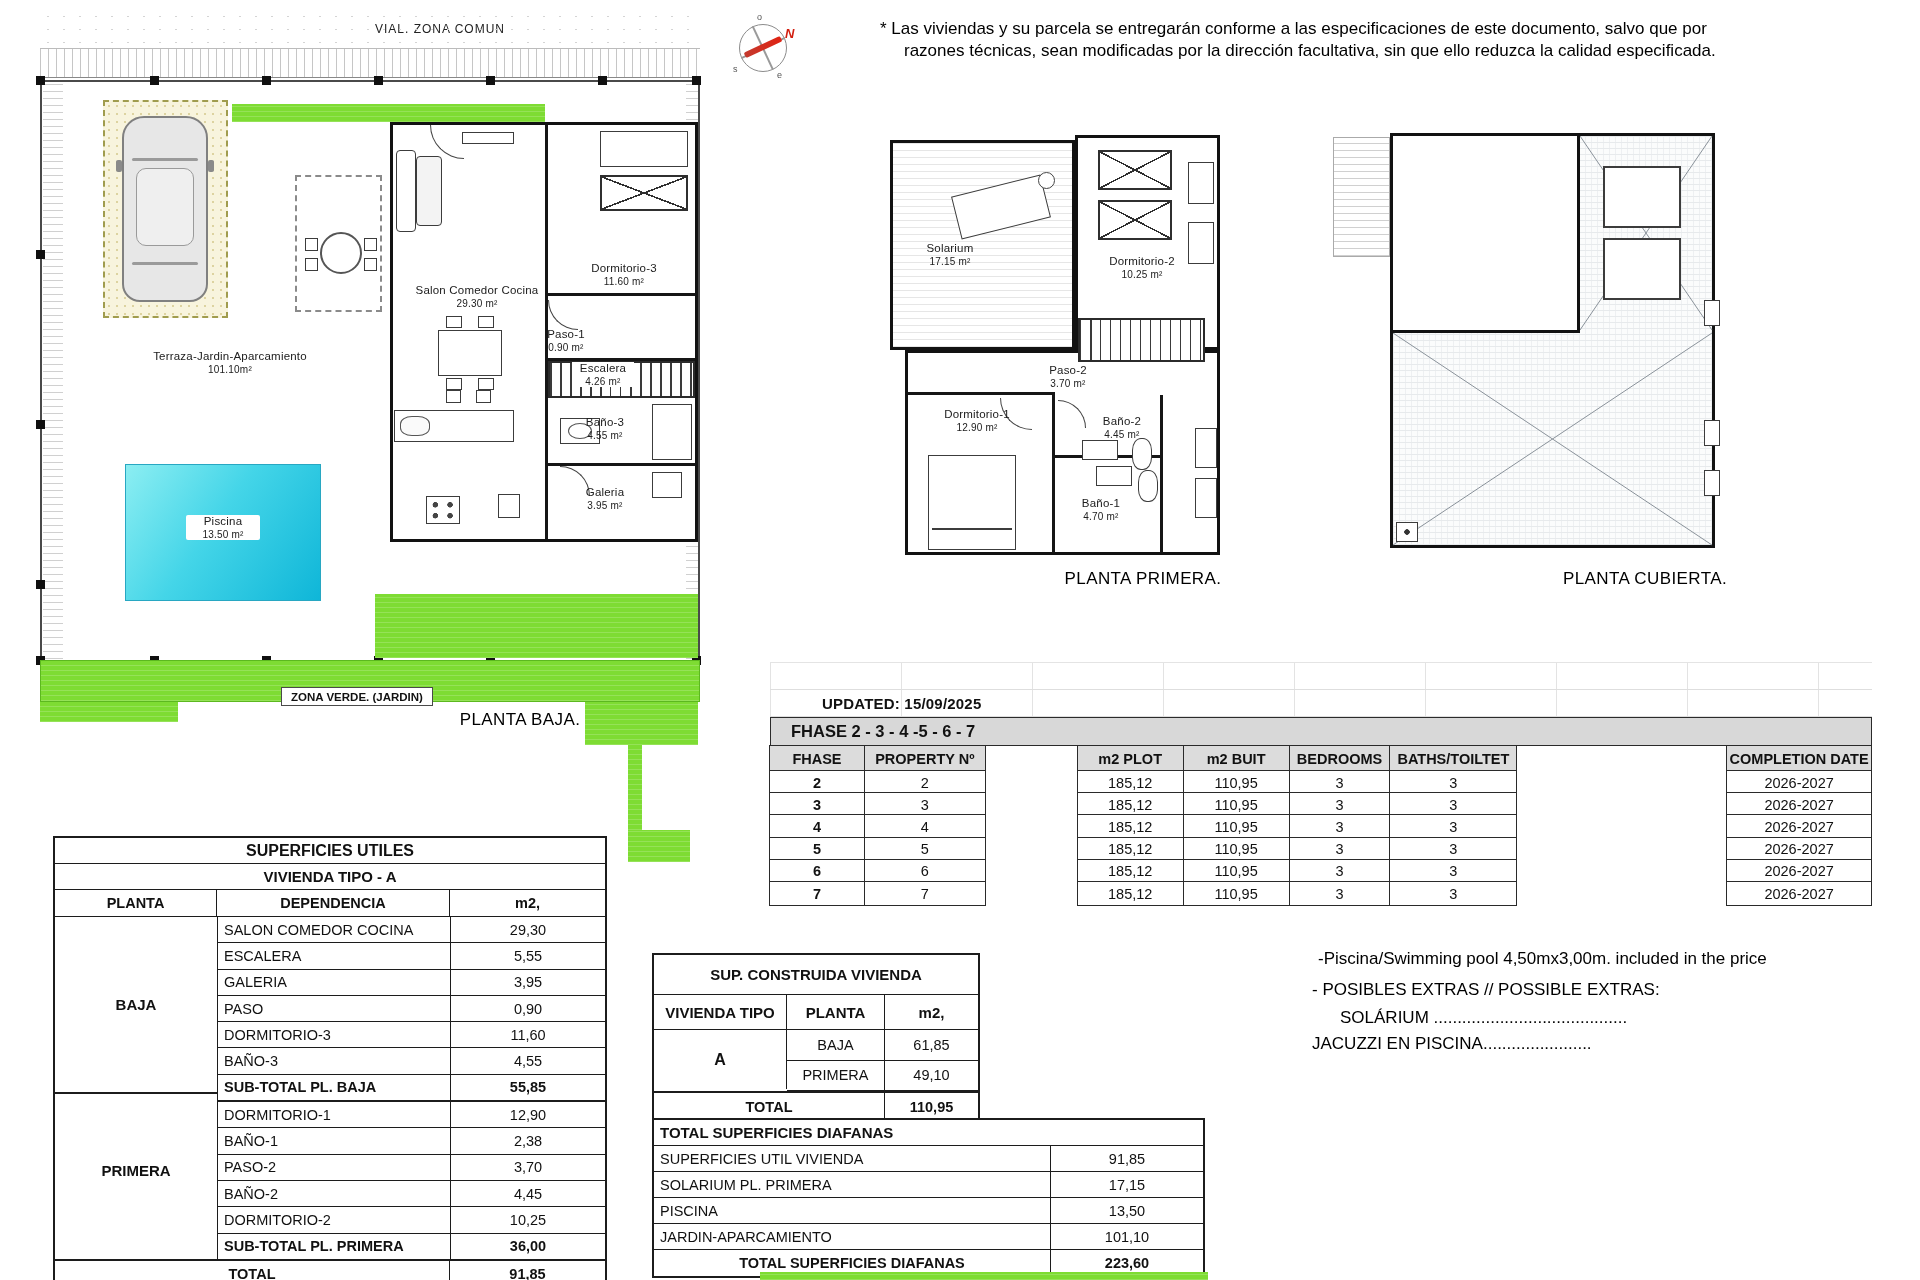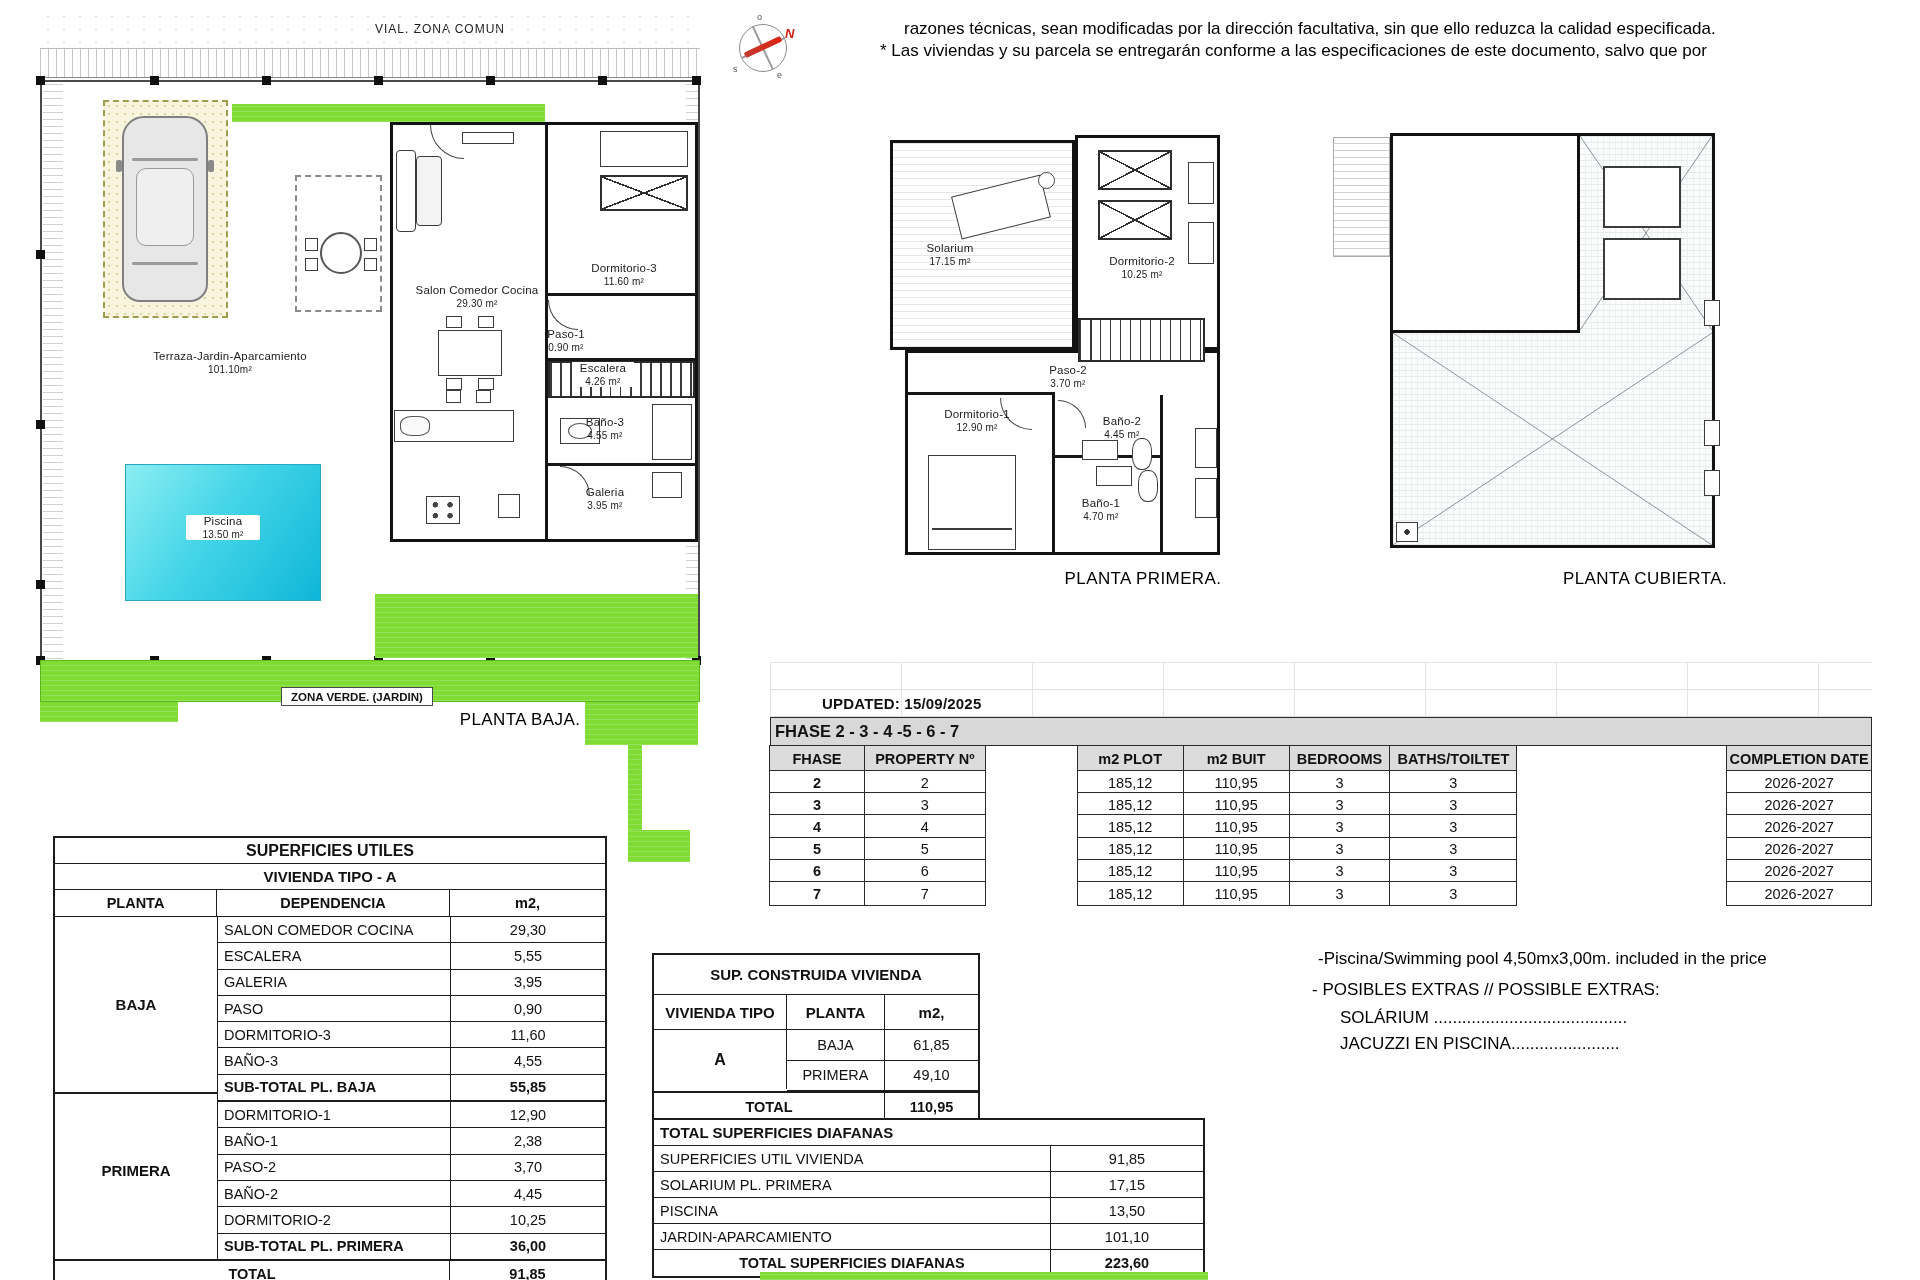--- a/index.html
+++ b/index.html
@@ -21,21 +21,21 @@
   .lbl{font-size:11.5px;color:#202020;text-align:center;line-height:1.18;letter-spacing:.2px}
   .lbl .nm{display:block}
   .lbl .ar{display:block;font-size:10px}
   .bgw{background:#fff;padding:0 2px}
   .ptitle{font-size:17px;color:#000;text-align:center;letter-spacing:.4px}
   .arc{border:1.3px solid #444;border-top:none;border-right:none;border-radius:0 0 0 100%;background:transparent}
   .arc.tr{border:1.3px solid #444;border-bottom:none;border-left:none;border-radius:0 100% 0 0}
   
   .pt-faint{background:repeating-linear-gradient(90deg,#e3e3e3 0 1px,transparent 1px 131px);border-bottom:1px solid #dedede}
   .pt-band{background:#d8d8d8;border:1.5px solid #2a2a2a;font-weight:bold;font-size:16.5px;
-    display:flex;align-items:center;padding-left:4px}
+    display:flex;align-items:center;padding-left:20px}
   .pt-row{display:flex;margin-top:-1px}
   .ptc{border:1px solid #2a2a2a;margin-left:-1px;display:flex;align-items:center;justify-content:center;
     font-size:14.5px;height:100%;background:#fff}
   .pt-head .ptc{background:#dcdcdc;font-weight:bold}
   .ptgap{margin-left:-1px}
   .c1{width:94px}.c2{width:120px}.g1{width:93px}.c3{width:105px}.c4{width:105px}
   .c5{width:100px}.c6{width:126px}.g2{width:211px}.c7{width:144px}
   .pt-row{height:23.2px}
   .pt-head{height:26px}
   .fh-bold{font-weight:bold}
@@ -183,22 +183,22 @@
     <div class="abs" style="left:6px;top:35px;width:48px;height:1.5px;background:#9a9a9a;transform:rotate(-25deg)"></div>
     <div class="abs" style="left:6px;top:35px;width:48px;height:1.5px;background:#9a9a9a;transform:rotate(65deg)"></div>
     <div class="abs" style="left:10px;top:32px;width:40px;height:6px;background:linear-gradient(90deg,#c43a2e,#e02313);transform:rotate(-25deg);border-radius:2px"></div>
     <div class="abs" style="left:24px;top:0;font-size:9px;color:#555">o</div>
     <div class="abs" style="left:52px;top:14px;font-size:13px;color:#d21f10;font-weight:bold;font-style:italic">N</div>
     <div class="abs" style="left:0;top:52px;font-size:9px;color:#555">s</div>
     <div class="abs" style="left:44px;top:58px;font-size:9px;color:#555">e</div>
   </div>
 
   <div class="abs" style="left:880px;top:18px;width:965px;font-size:17px;line-height:22px;color:#000">
+    <div>* Las viviendas y su parcela se entregarán conforme a las especificaciones de este documento, salvo que por</div>
     <div style="padding-left:24px">razones técnicas, sean modificadas por la dirección facultativa, sin que ello reduzca la calidad especificada.</div>
-    <div>* Las viviendas y su parcela se entregarán conforme a las especificaciones de este documento, salvo que por</div>
   </div>
 
   <div class="abs" style="left:890px;top:140px;width:185px;height:210px;border:3px solid #121212;background:repeating-linear-gradient(0deg,#e6e6e6 0 1px,#fff 1px 7px)"></div>
   <div class="abs furn" style="left:955px;top:185px;width:92px;height:44px;transform:rotate(-14deg)"></div>
   <div class="abs" style="left:1038px;top:172px;width:17px;height:17px;border:1.8px solid #444;border-radius:50%;background:#fff"></div>
   <div class="abs" style="left:905px;top:350px;width:315px;height:205px;border:3px solid #121212;background:#fff"></div>
   <div class="abs" style="left:1075px;top:135px;width:145px;height:215px;border:3px solid #121212;background:#fff"></div>
 
   <div class="abs xrect" style="left:1098px;top:150px;width:74px;height:40px"></div>
   <div class="abs xrect" style="left:1098px;top:200px;width:74px;height:40px"></div>
@@ -482,18 +482,18 @@
     <div class="trow" style="height:26px">
       <div class="cell cc bR bold" style="width:397px">TOTAL SUPERFICIES DIAFANAS</div>
       <div class="cell cc bold" style="flex:1">223,60</div>
     </div>
   </div>
 
   <div class="abs" style="left:1312px;top:948px;width:540px">
     <div class="note" style="margin-left:6px">-Piscina/Swimming pool 4,50mx3,00m. included in the price</div>
     <div class="note" style="margin-top:9px">- POSIBLES EXTRAS // POSSIBLE EXTRAS:</div>
     <div class="note" style="margin-top:6px;margin-left:28px">SOLÁRIUM .........................................</div>
-    <div class="note" style="margin-top:4px;margin-left:28px">JACUZZI EN PISCINA.......................</div>
+    <div class="note" style="margin-top:4px;">JACUZZI EN PISCINA.......................</div>
   </div>
 
   <div class="abs green" style="left:760px;top:1272px;width:448px;height:8px"></div>
 
 </div>
 
 </body></html>

